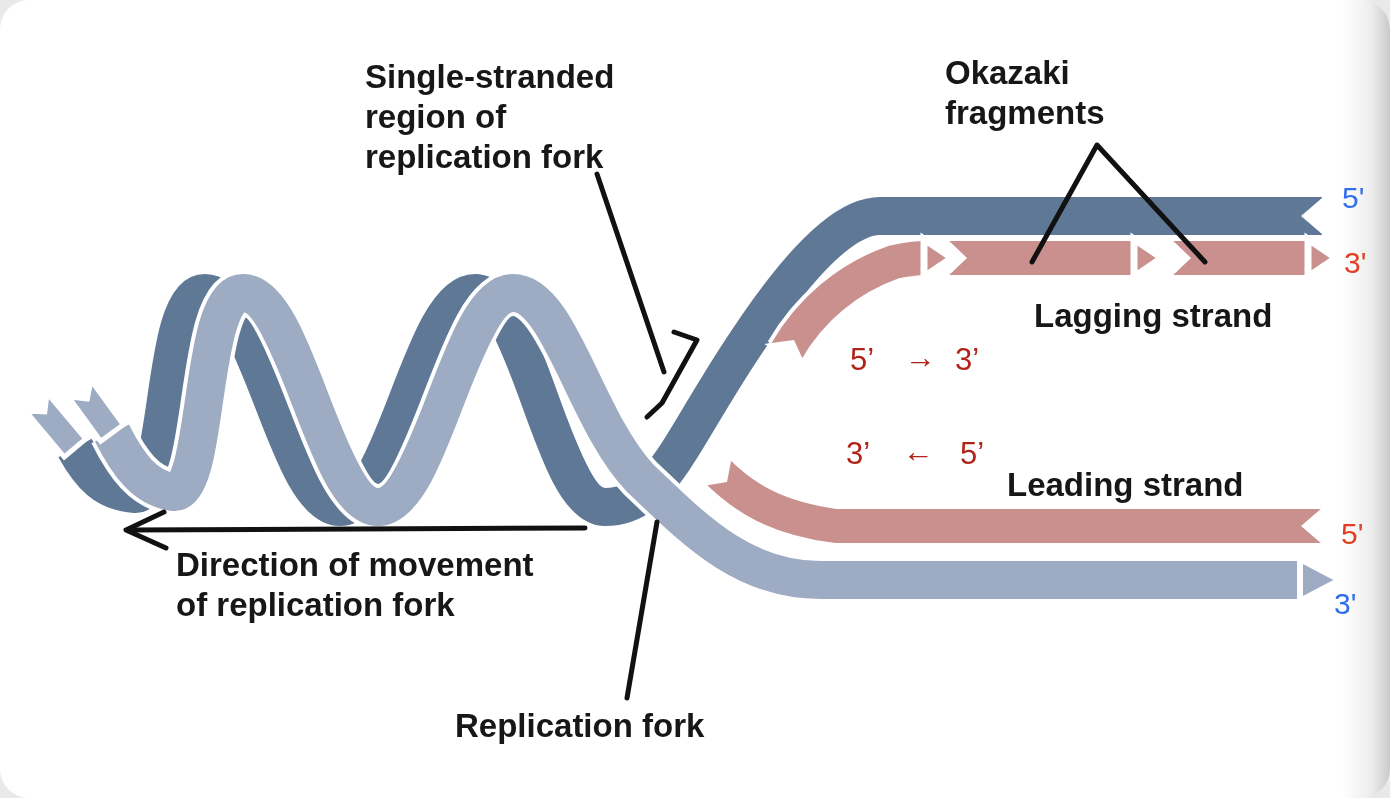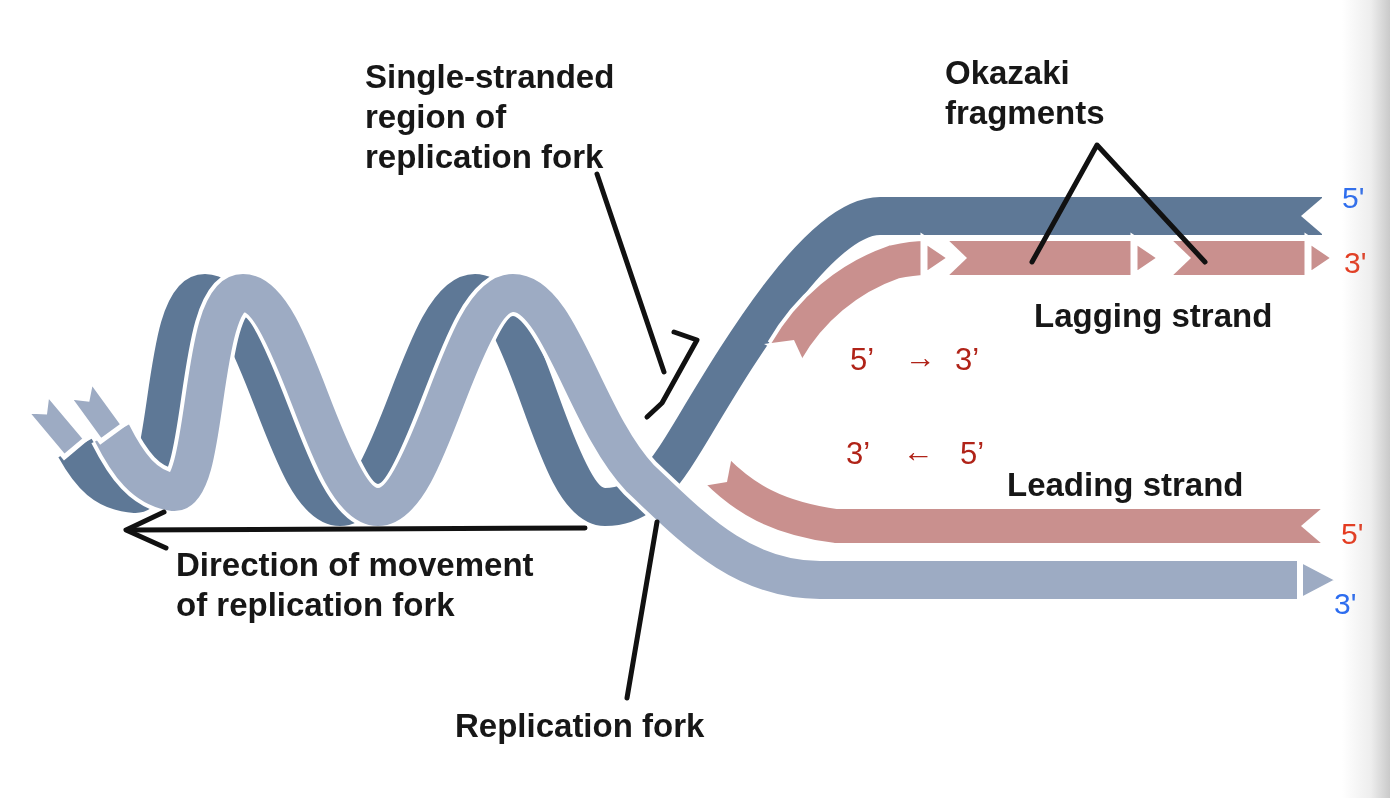--- a/index.html
+++ b/index.html
@@ -2,20 +2,21 @@
 <html><head>
 <meta charset="utf-8">
 <style>
   html,body{margin:0;padding:0;background:#e9e9e9;}
   .stage{
     position:relative;
     width:1390px;height:798px;
     background:#ffffff;
     overflow:hidden;
     font-family:"Liberation Sans","DejaVu Sans",sans-serif;
+    border-radius:29px;
   }
   svg{position:absolute;left:0;top:0;}
   text{font-family:"Liberation Sans","DejaVu Sans",sans-serif;}
   .lbl{fill:#171717;font-weight:bold;font-size:33px;}
   .red{fill:#b02318;font-size:31px;}
   .tred{fill:#e6391d;font-size:30px;}
   .tblue{fill:#2b6cf0;font-size:30px;}
   .ann{stroke:#111111;stroke-width:5;fill:none;stroke-linecap:round;stroke-linejoin:round;}
   .casing{fill:none;stroke:#ffffff;stroke-linecap:butt;}
   .strand{fill:none;stroke-linecap:butt;}

